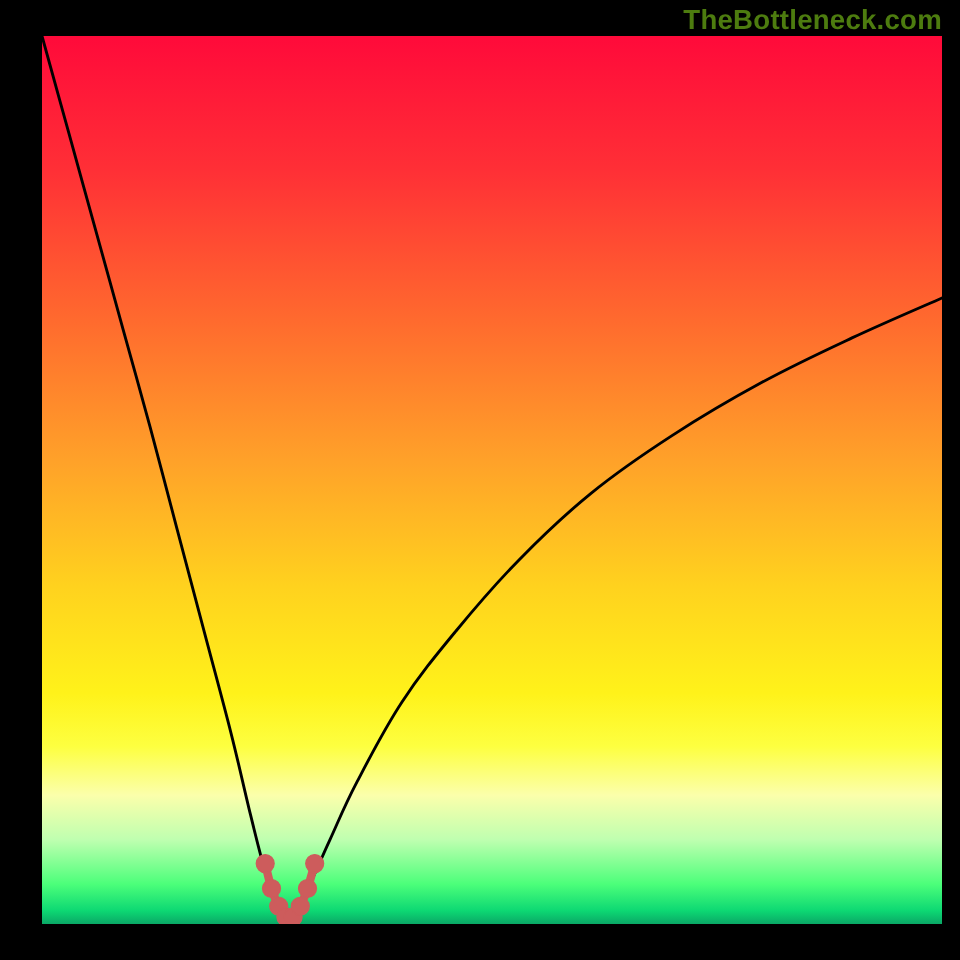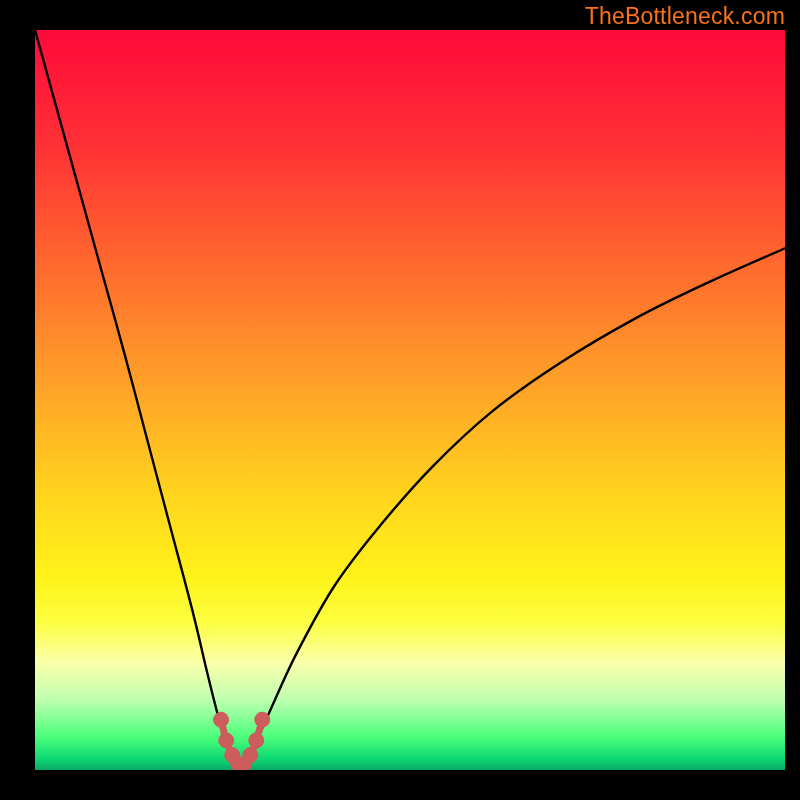--- a/index.html
+++ b/index.html
@@ -16,22 +16,22 @@
     height: 800px;
     background: #000;
   }
   .plot-area {
     position: absolute;
     box-sizing: border-box;
   }
   .watermark {
     position: absolute;
     font-family: Arial, Helvetica, sans-serif;
-    font-weight: 400;
-    color: #f97316;
+    font-weight: 700;
+    color: #4d7c0f;
     letter-spacing: 0.2px;
     white-space: nowrap;
     text-align: right;
   }
   svg {
     position: absolute;
     left: 0;
     top: 0;
   }
 </style>

